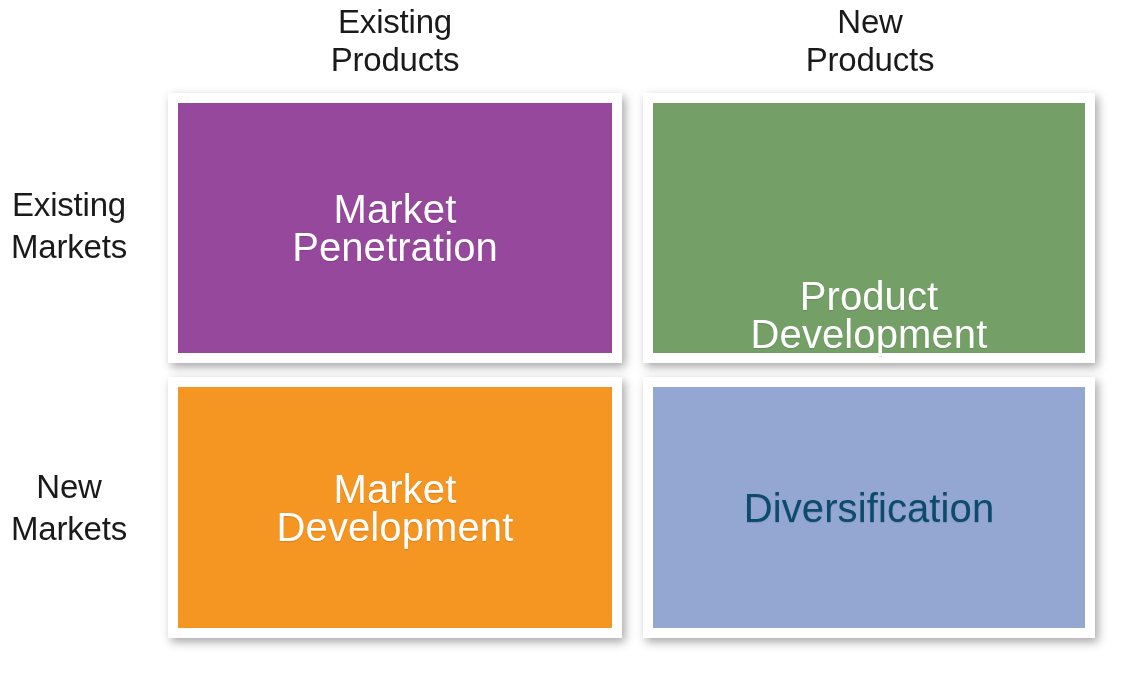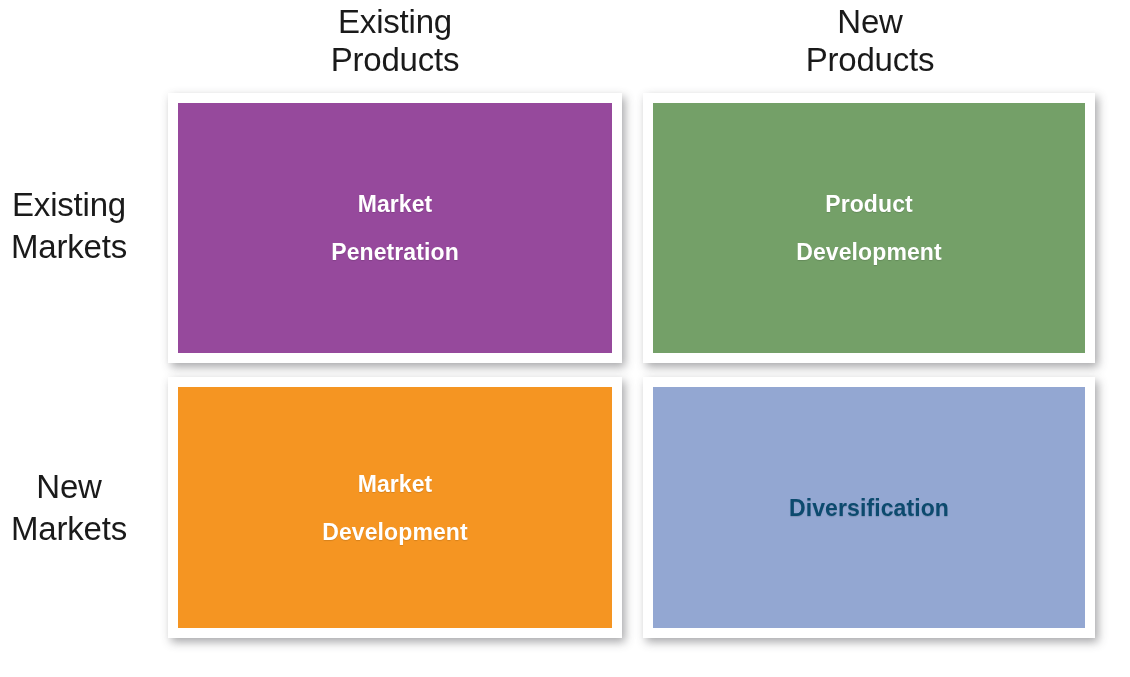--- a/index.html
+++ b/index.html
@@ -75,23 +75,23 @@
   .cell-fill {
     width: 100%;
     height: 100%;
     display: flex;
     align-items: center;
     justify-content: center;
     box-sizing: border-box;
   }
   .cell-label {
     text-align: center;
-    font-size: 23px;
-    line-height: 48px;
-    font-weight: bold;
+    font-size: 40px;
+    line-height: 38px;
+    font-weight: normal;
     color: #ffffff;
     letter-spacing: 0.1px;
     white-space: pre-line;
     text-shadow: 0 1px 1px rgba(0,0,0,0.13);
   }
 
   
   #cell-market-penetration {
     left: 168px;  top: 93px;  width: 454px; height: 270px;
   }
@@ -123,21 +123,21 @@
 Markets</div>
 
   <div class="cell" id="cell-market-penetration">
     <div class="cell-fill" style="background-color: rgb(150, 73, 156);">
       <span class="cell-label" style="color: rgb(255, 255, 255);">Market
 Penetration</span>
     </div>
   </div>
 
   <div class="cell" id="cell-product-development">
-    <div class="cell-fill" style="background-color: rgb(116, 160, 104);">
+    <div class="cell-fill" style="background-color: rgb(116, 160, 104); align-items: flex-end;">
       <span class="cell-label" style="color: rgb(255, 255, 255);">Product
 Development</span>
     </div>
   </div>
 
   <div class="cell" id="cell-market-development">
     <div class="cell-fill" style="background-color: rgb(245, 149, 34);">
       <span class="cell-label" style="color: rgb(255, 255, 255);">Market
 Development</span>
     </div>

